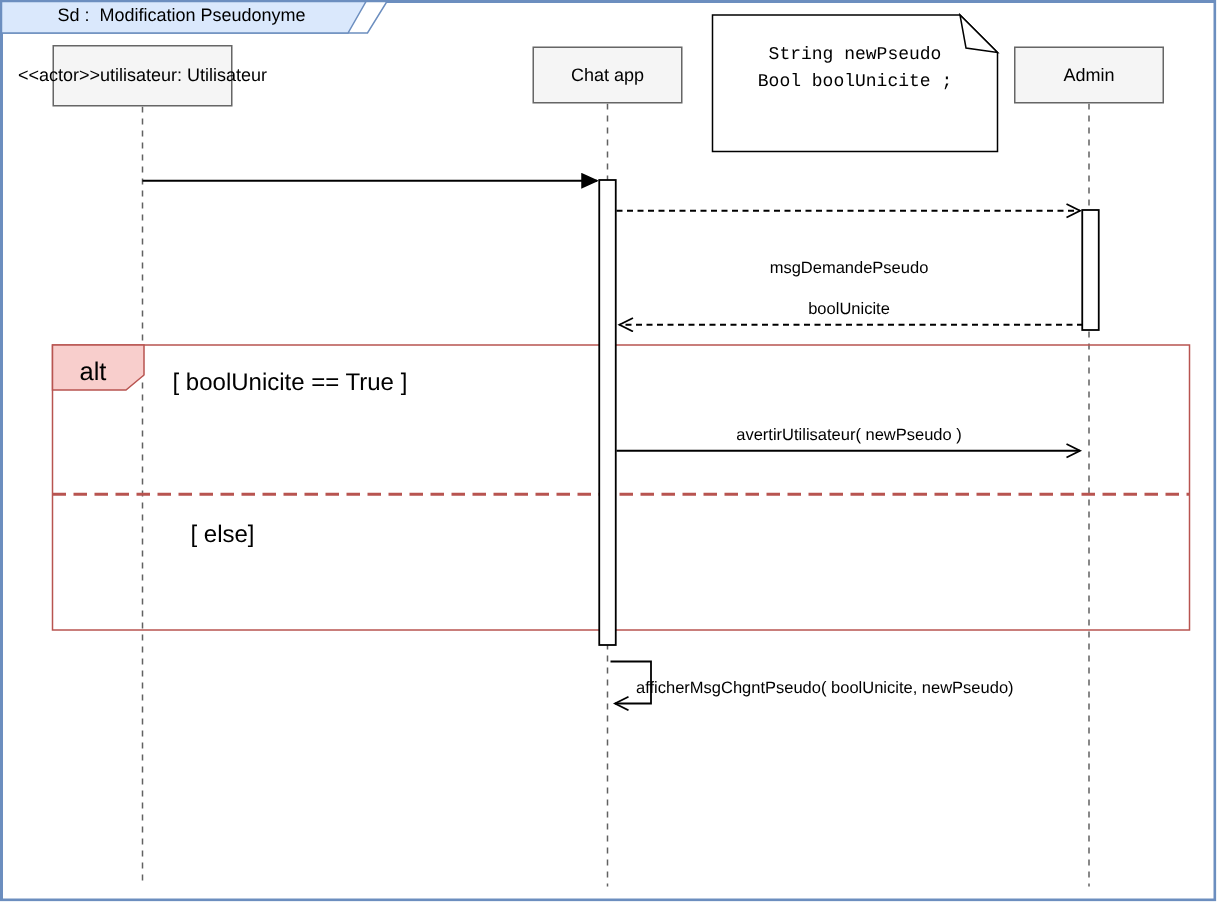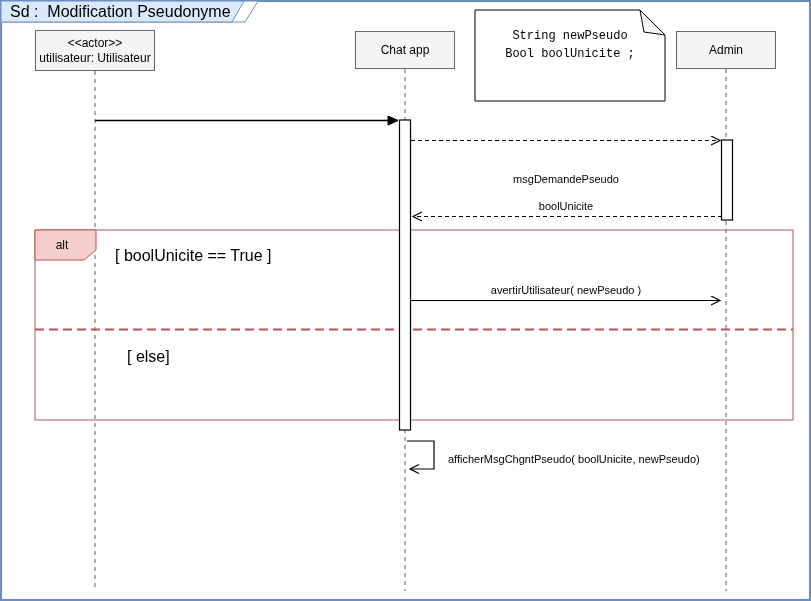--- a/index.html
+++ b/index.html
@@ -9,55 +9,56 @@
     background:#ffffff;
     font-family:"Liberation Sans", sans-serif;
     color:#000;
     overflow:hidden;
   }
   .stage svg{position:absolute;left:0;top:0;}
   .participant{
     position:absolute;
     background:#f5f5f5;
     border:1px solid #666666;
-    display:flex;flex-direction:column;
+    display:flex;flex-direction:row;
     align-items:center;justify-content:center;
     font-size:12px;line-height:15px;
     text-align:center;white-space:nowrap;
     box-sizing:border-box;
   }
   .msg-label{
     position:absolute;
     font-size:11px;line-height:13px;
     white-space:nowrap;
     transform:translateX(-50%);
   }
   .msg-label.left-align{transform:none;}
   .guard-label{
     position:absolute;
     font-size:16px;white-space:nowrap;
   }
   .alt-operator{
     position:absolute;
-    font-size:12px;
+    font-size:17px;
     text-align:center;
   }
   .note-text{
     position:absolute;
     left:475px;top:10px;width:190px;height:70px;
     display:flex;flex-direction:column;
     align-items:center;justify-content:center;
     font-family:"Liberation Mono", monospace;
     font-size:12px;line-height:18px;
     white-space:pre;
   }
   .frame-title{
     position:absolute;
     left:10px;top:3px;width:222px;
-    font-size:16px;
+    text-align:center;
+    font-size:12px;
     white-space:pre;
   }
 </style>
 </head>
 <body>
 
 <div class="stage">
 
   <svg width="811" height="601" viewBox="0 0 811 601">
     <defs>
@@ -109,19 +110,19 @@
   </div>
 
   <div class="note-text">
     <span>String newPseudo</span>
     <span>Bool boolUnicite ;</span>
   </div>
 
   <div class="msg-label" style="left:566px;top:125px;margin-top:48px;">msgDemandePseudo</div>
   <div class="msg-label" style="left:566px;top:200px;">boolUnicite</div>
   <div class="msg-label" style="left:566px;top:284px;">avertirUtilisateur( newPseudo )</div>
-  <div class="msg-label left-align" style="left:448px;top:453px;">afficherMsgChgntPseudo( boolUnicite, newPseudo)</div>
+  <div class="msg-label left-align" style="left:424px;top:453px;">afficherMsgChgntPseudo( boolUnicite, newPseudo)</div>
 
   <div class="alt-operator" style="left:37px;top:238px;width:50px;">alt</div>
   <div class="guard-label" style="left:115px;top:247px;">[ boolUnicite == True ]</div>
   <div class="guard-label" style="left:127px;top:348px;">[ else]</div>
 
 </div>
 
 </body></html>

